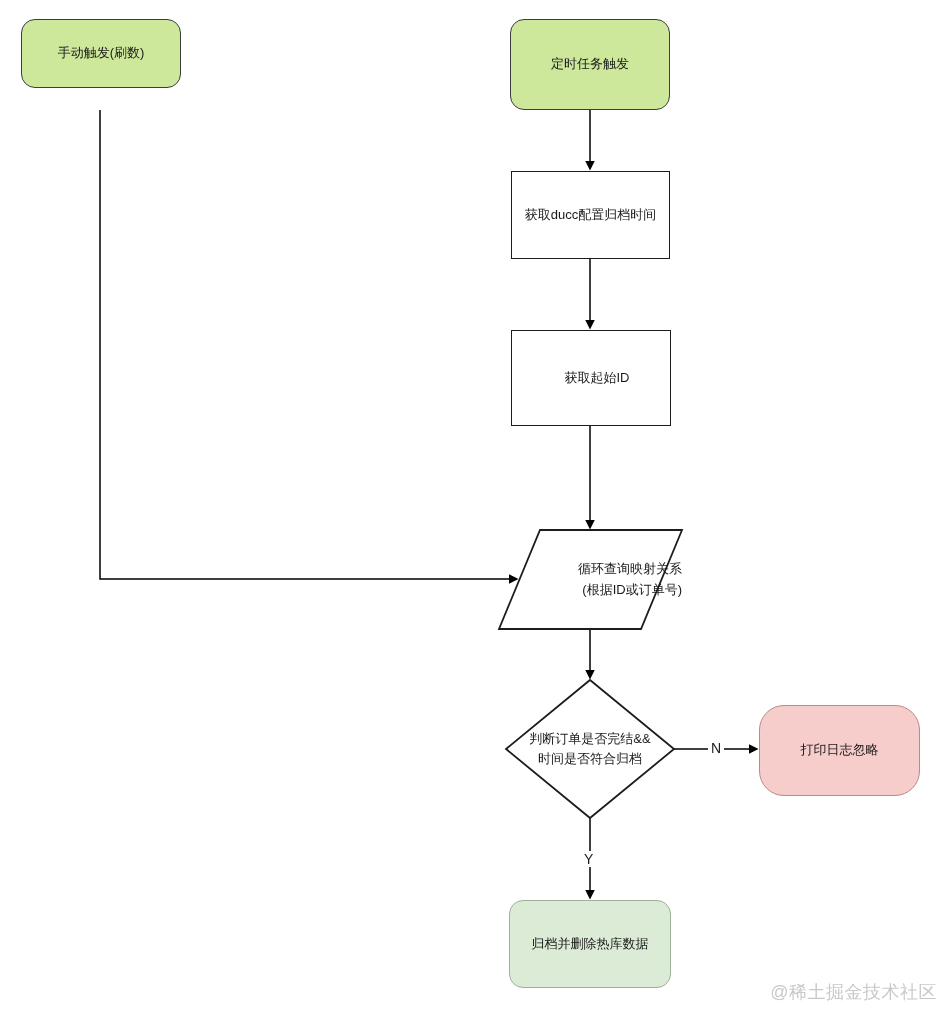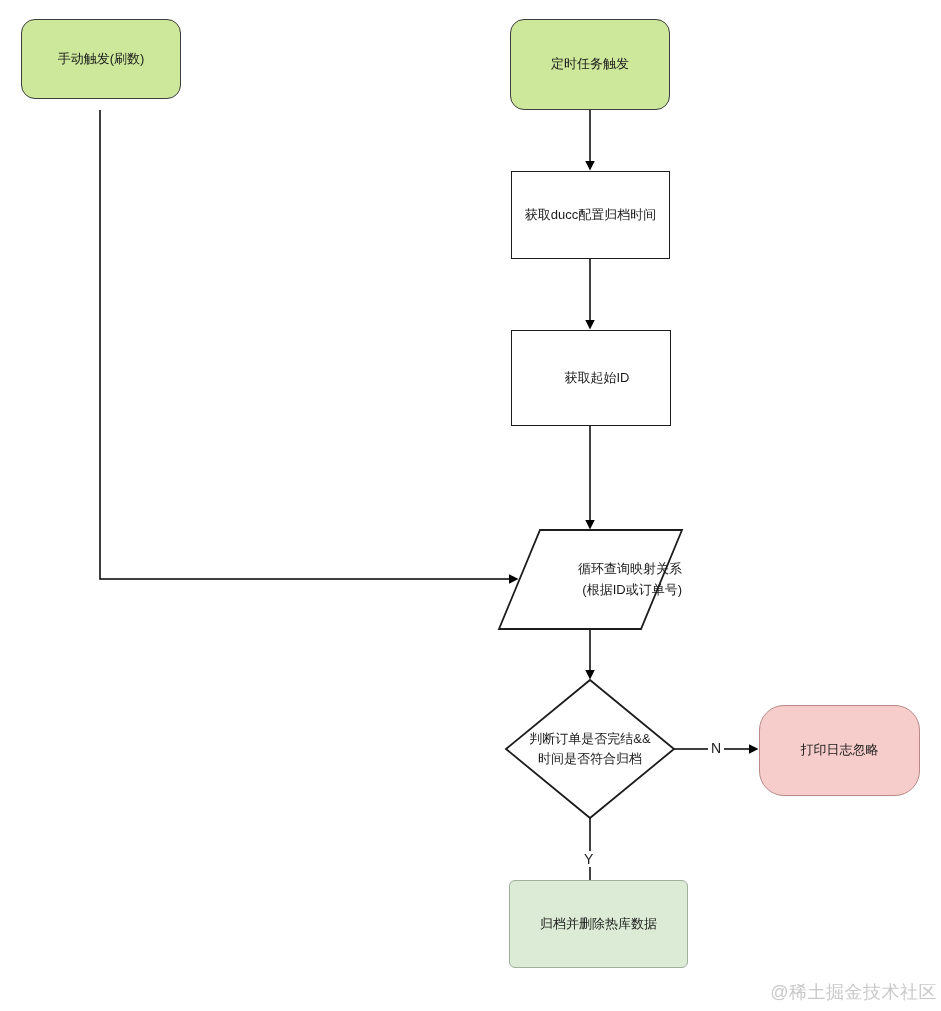--- a/index.html
+++ b/index.html
@@ -102,21 +102,21 @@
     <path class="edge" d="M590,426 L590,520" marker-end="url(#arrow)"></path>
     <path class="edge" d="M100,110 L100,579 L509,579" marker-end="url(#arrow)"></path>
     <path class="edge" d="M590,629 L590,670" marker-end="url(#arrow)"></path>
     <path class="edge" d="M674,749 L749,749" marker-end="url(#arrow)"></path>
     <path class="edge" d="M590,818 L590,890" marker-end="url(#arrow)"></path>
 
     <polygon class="shape" points="540,530 682,530 641,629 499,629"></polygon>
     <polygon class="shape" points="590,680 674,749 590,818 506,749"></polygon>
   </svg>
 
-  <div class="node lime" style="left:21px; top:19px; width:160px; height:80px;">
+  <div class="node lime" style="left:21px; top:19px; width:160px; height:69px;">
     <span class="lbl">手动触发(刷数)</span>
   </div>
 
   <div class="node lime" style="left:510px; top:19px; width:160px; height:91px;">
     <span class="lbl">定时任务触发</span>
   </div>
 
   <div class="node rect" style="left:511px; top:171px; width:159px; height:88px;">
     <span class="lbl">获取ducc配置归档时间</span>
   </div>
@@ -132,21 +132,21 @@
 
   <div class="shape-label" style="left:506px; top:680px; width:168px; height:138px;text-align:right;">
     <span class="lbl">判断订单是否完结&amp;&amp;</span>
     <span class="lbl">时间是否符合归档</span>
   </div>
 
   <div class="node pink" style="left:759px; top:705px; width:161px; height:91px;">
     <span class="lbl">打印日志忽略</span>
   </div>
 
-  <div class="node palegreen" style="left:509px; top:880px; width:179px; height:88px;border-radius:6px;">
+  <div class="node palegreen" style="left:509px; top:900px; width:162px; height:88px;">
     <span class="lbl">归档并删除热库数据</span>
   </div>
 
   <div class="edge-label" style="left:708px; top:740px;">N</div>
 
   <div class="edge-label" style="left:581px; top:851px;">Y</div>
 
   <div class="watermark">@稀土掘金技术社区</div>
 
 </div>

